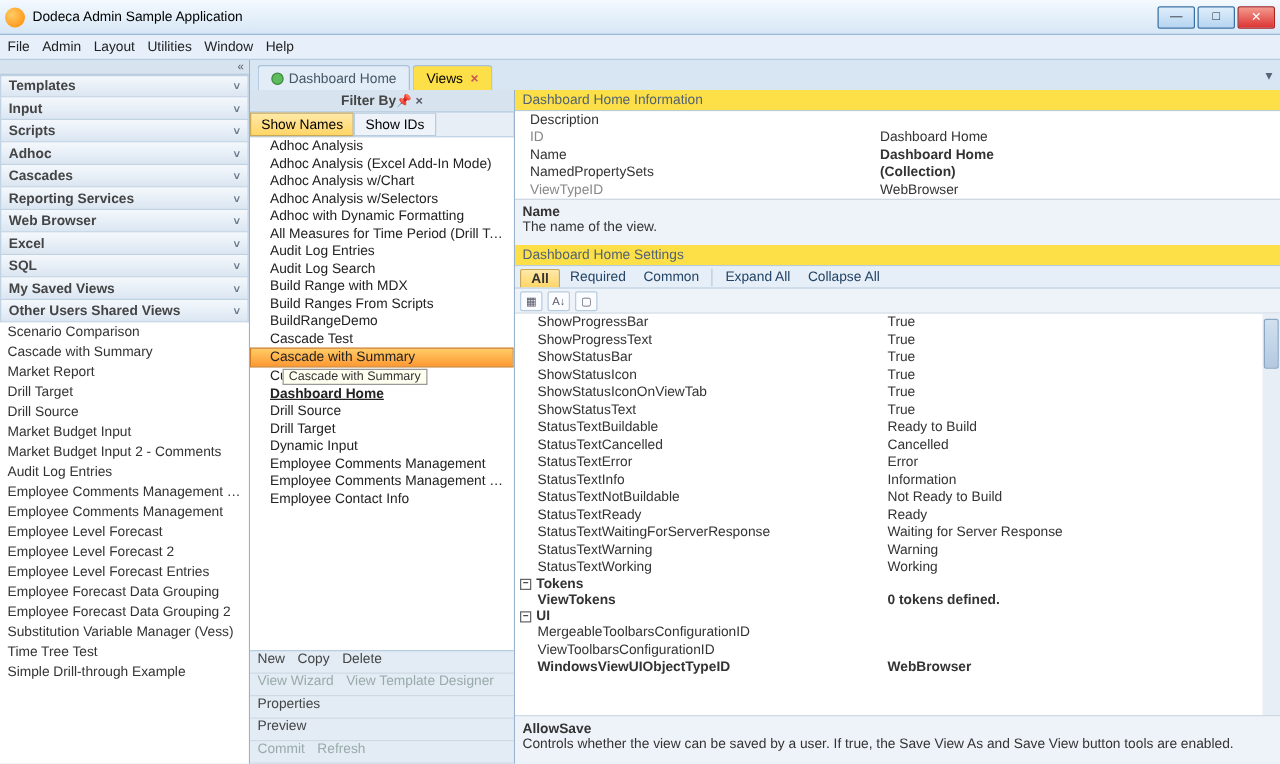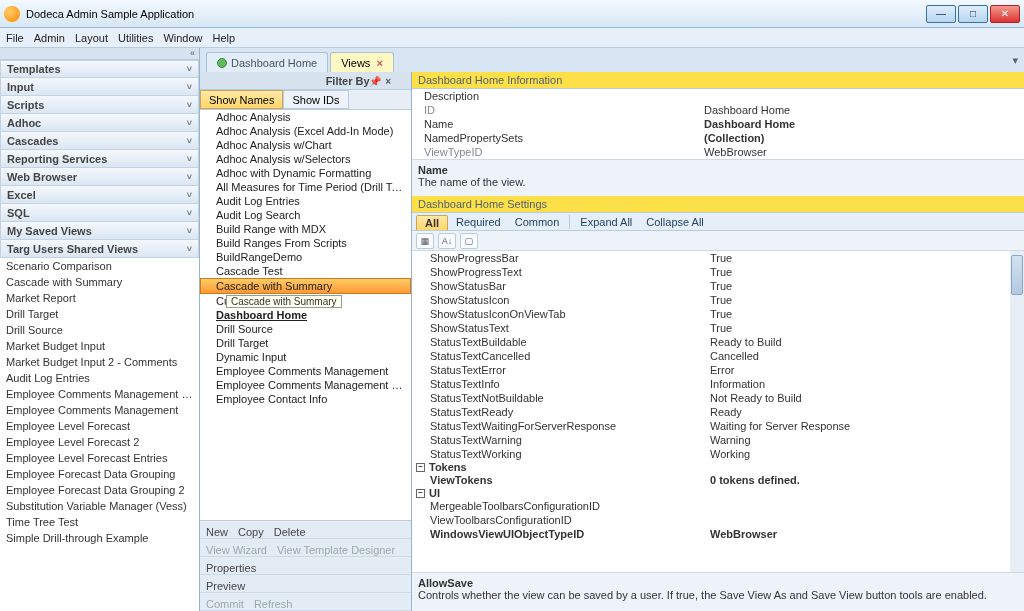--- a/index.html
+++ b/index.html
@@ -29,39 +29,39 @@
 .acc-item .arrow { font-size:9px; color:#678; }
 .acc-item.open { background:linear-gradient(#eef4fa,#d4e0ef); }
 
 .bloglist { flex:1; overflow:auto; background:#fff; }
 .bloglist div { padding:2px 6px; color:#333; white-space:nowrap; overflow:hidden; text-overflow:ellipsis; }
 
 
 .midpanel { width:212px; background:#e8eef5; border-right:1px solid #9ab3cd; display:flex; flex-direction:column; }
 .tabrow { height:24px; background:#d8e5f2; display:flex; align-items:flex-end; padding-left:6px; gap:2px; }
 .tab { height:20px; padding:2px 10px; border:1px solid #a9c1d9; border-bottom:none; border-radius:3px 3px 0 0; background:#e3edf7; display:flex; align-items:center; gap:4px; font-size:11px; color:#456; }
-.tab.active { background:#fef9c3; color:#000; font-weight:normal; }
+.tab.active { background:#fde047; color:#000; font-weight:normal; }
 .tab .ico { width:10px;height:10px;border-radius:5px;background:#5fbb5f;display:inline-block;border:1px solid #3a8a3a; }
 .tab .x { color:#c55; font-weight:bold; margin-left:2px; }
-.filterbar { height:18px; background:#d7e3ef; padding:1px 20px; font-weight:bold; color:#444; border-bottom:1px solid #b7ccdf; display:flex; align-items:center; justify-content:flex-end;}
+.filterbar { height:18px; background:#d7e3ef; padding:1px 6px; font-weight:bold; color:#444; border-bottom:1px solid #b7ccdf; display:flex; align-items:center; justify-content:center;}
 .pin { font-size:10px; color:#556; }
 .togglerow { height:20px; display:flex; border-bottom:1px solid #b7ccdf; }
 .togglebtn { padding:2px 8px; border:1px solid #c8a95a; display:flex; align-items:center; }
 .togglebtn.selected { background:linear-gradient(#ffe9a8,#ffd566); }
 .togglebtn.unsel { background:#eef3f9; border-color:#b7ccdf; }
 
 .viewlist { flex:1; background:#fff; overflow:auto; }
 .viewlist div { padding:1px 6px 1px 16px; color:#222; white-space:nowrap; overflow:hidden; text-overflow:ellipsis; }
 .viewlist div.selitem { background:linear-gradient(#ffcc66,#ff9933); border:1px solid #cc7a1f; padding-left:15px; }
 .viewlist div.tooltip-host { position:relative; }
 .tooltip { position:absolute; left:26px; top:1px; background:#fffff0; border:1px solid #999; padding:0 4px; font-size:10px; color:#333; z-index:5; }
 .viewlist div.boldu { font-weight:bold; text-decoration:underline; }
 
 .cmdbar { background:#e3ecf5; border-top:1px solid #b7ccdf; }
-.cmdrow { height:18px; display:flex; align-items:flex-end; gap:10px; padding:0 6px; border-bottom:1px solid #cfd9e4; color:#444; }
+.cmdrow { height:18px; display:flex; align-items:flex-start; gap:10px; padding:0 6px; border-bottom:1px solid #cfd9e4; color:#444; }
 .cmdrow.disabled { color:#9aa; }
 
 
 .rightpanel { flex:1; background:#f2f6fb; display:flex; flex-direction:column; }
 .section-title { background:#fde047; border-bottom:1px solid #b7ccdf; padding:2px 6px; font-weight:normal; color:#516274; }
 
 .infopane { background:#fff; }
 .inforow { display:flex; padding:0 12px; line-height:14px; }
 .inforow .k { width:280px; color:#888; }
 .inforow .k.dark { color:#333; }
@@ -158,21 +158,21 @@
         </div>
         <div class="acc-item">
           <span>SQL</span>
           <span class="arrow">˅</span>
         </div>
         <div class="acc-item">
           <span>My Saved Views</span>
           <span class="arrow">˅</span>
         </div>
         <div class="acc-item">
-          <span>Targ Users Shared Views</span>
+          <span>Other Users Shared Views</span>
           <span class="arrow">˅</span>
         </div>
       </div>
     <div class="bloglist" id="bloglist">
         <div>Scenario Comparison</div>
         <div>Cascade with Summary</div>
         <div>Market Report</div>
         <div>Drill Target</div>
         <div>Drill Source</div>
         <div>Market Budget Input</div>

